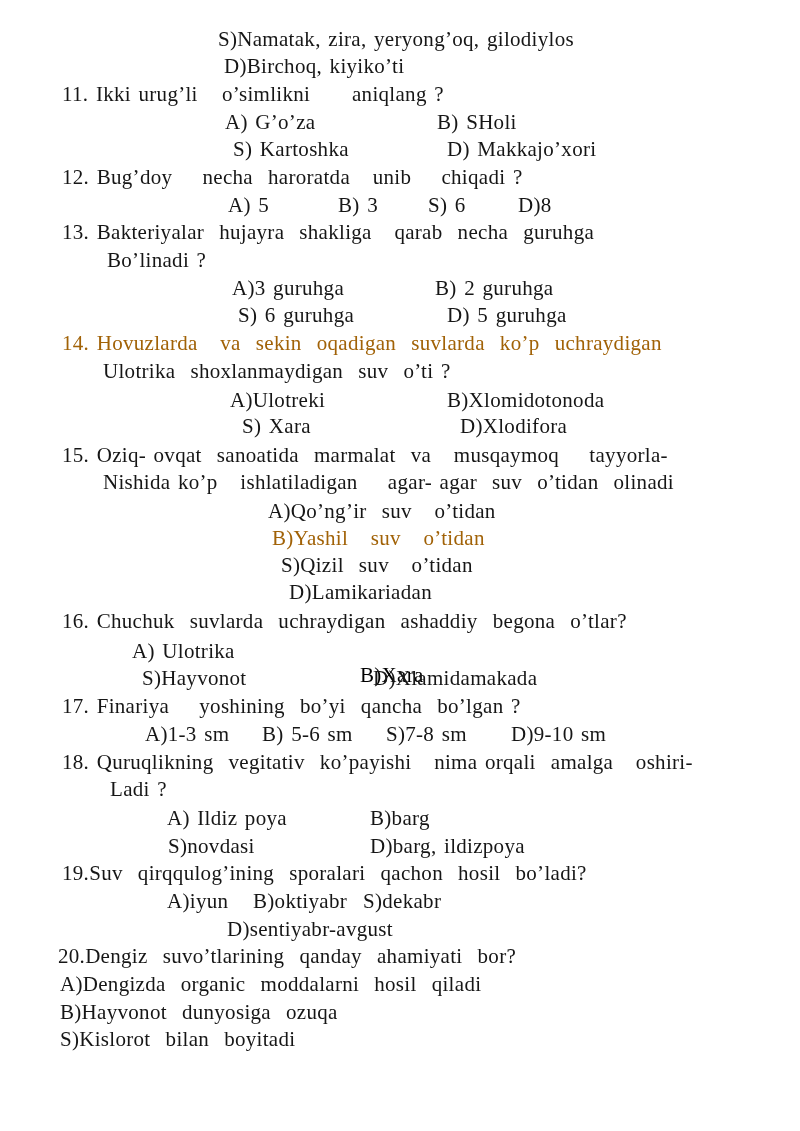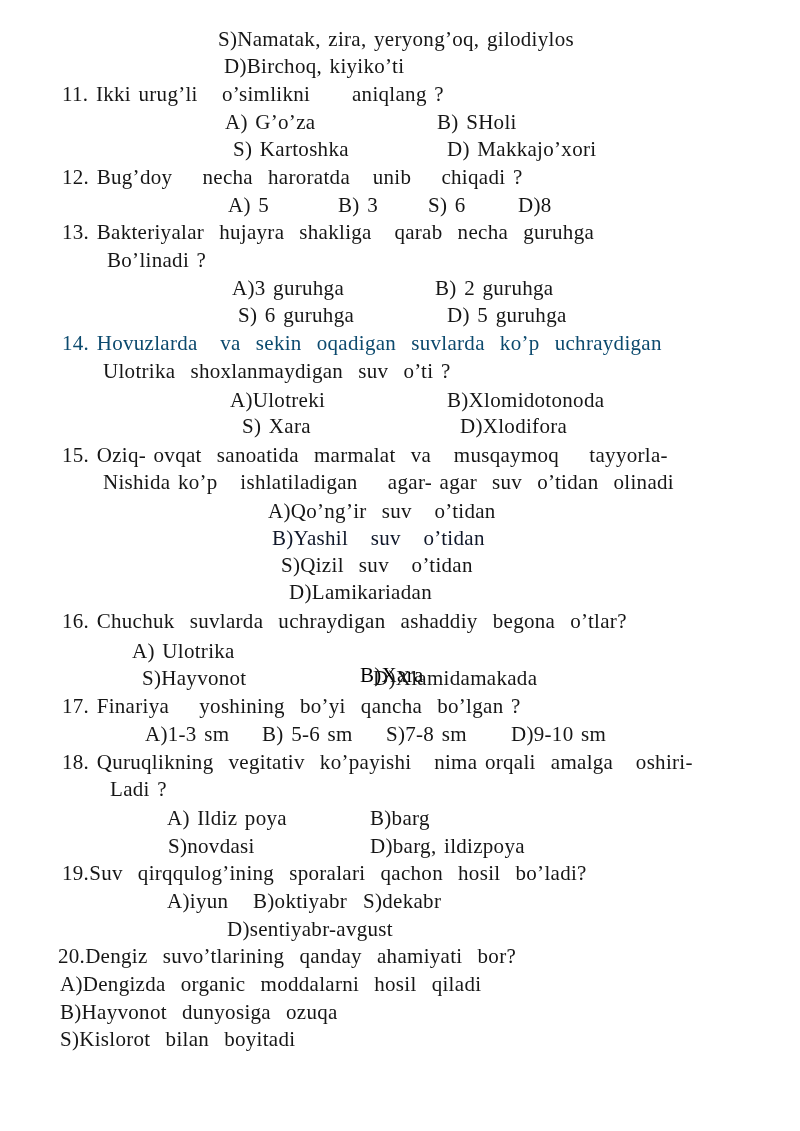--- a/index.html
+++ b/index.html
@@ -44,30 +44,30 @@
       <span class="seg" style="left: 228px; top: 193px; color: rgb(22, 22, 22);">A) 5</span>
       <span class="seg" style="left: 338px; top: 193px; color: rgb(22, 22, 22);">B) 3</span>
       <span class="seg" style="left: 428px; top: 193px; color: rgb(22, 22, 22);">S) 6</span>
       <span class="seg" style="left: 518px; top: 193px; color: rgb(22, 22, 22);">D)8</span>
       <span class="seg" style="left: 62px; top: 220px; color: rgb(22, 22, 22);">13. Bakteriyalar  hujayra  shakliga   qarab  necha  guruhga</span>
       <span class="seg" style="left: 107px; top: 248px; color: rgb(22, 22, 22);">Bo’linadi ?</span>
       <span class="seg" style="left: 232px; top: 276px; color: rgb(22, 22, 22);">A)3 guruhga</span>
       <span class="seg" style="left: 435px; top: 276px; color: rgb(22, 22, 22);">B) 2 guruhga</span>
       <span class="seg" style="left: 238px; top: 303px; color: rgb(22, 22, 22);">S) 6 guruhga</span>
       <span class="seg" style="left: 447px; top: 303px; color: rgb(22, 22, 22);">D) 5 guruhga</span>
-      <span class="seg" style="left: 62px; top: 331px; color: #0c4a6e;">14. Hovuzlarda   va  sekin  oqadigan  suvlarda  ko’p  uchraydigan</span>
+      <span class="seg" style="left: 62px; top: 331px; color: #a16207;">14. Hovuzlarda   va  sekin  oqadigan  suvlarda  ko’p  uchraydigan</span>
       <span class="seg" style="left: 103px; top: 359px; color: rgb(22, 22, 22);">Ulotrika  shoxlanmaydigan  suv  o’ti ?</span>
       <span class="seg" style="left: 230px; top: 388px; color: rgb(22, 22, 22);">A)Ulotreki</span>
       <span class="seg" style="left: 447px; top: 388px; color: rgb(22, 22, 22); text-align: center;">B)Xlomidotonoda</span>
       <span class="seg" style="left: 242px; top: 414px; color: rgb(22, 22, 22);">S) Xara</span>
       <span class="seg" style="left: 460px; top: 414px; color: rgb(22, 22, 22);">D)Xlodifora</span>
       <span class="seg" style="left: 62px; top: 443px; color: rgb(22, 22, 22);">15. Oziq- ovqat  sanoatida  marmalat  va   musqaymoq    tayyorla-</span>
       <span class="seg" style="left: 103px; top: 470px; color: rgb(22, 22, 22);">Nishida ko’p   ishlatiladigan    agar- agar  suv  o’tidan  olinadi</span>
       <span class="seg" style="left: 268px; top: 499px; color: rgb(22, 22, 22);">A)Qo’ng’ir  suv   o’tidan</span>
-      <span class="seg" style="left: 272px; top: 526px; color: #0f172a;">B)Yashil   suv   o’tidan</span>
+      <span class="seg" style="left: 272px; top: 526px; color: #a16207;">B)Yashil   suv   o’tidan</span>
       <span class="seg" style="left: 281px; top: 553px; color: rgb(22, 22, 22);">S)Qizil  suv   o’tidan</span>
       <span class="seg" style="left: 289px; top: 580px; color: rgb(22, 22, 22);">D)Lamikariadan</span>
       <span class="seg" style="left: 62px; top: 609px; color: rgb(22, 22, 22);">16. Chuchuk  suvlarda  uchraydigan  ashaddiy  begona  o’tlar?</span>
       <span class="seg" style="left: 132px; top: 639px; color: rgb(22, 22, 22);">A) Ulotrika</span>
       <span class="seg" style="left: 360px; top: 639px; color: #000000; margin-top: 24px;">B)Xara</span>
       <span class="seg" style="left: 142px; top: 666px; color: rgb(22, 22, 22);">S)Hayvonot</span>
       <span class="seg" style="left: 373px; top: 666px; color: rgb(22, 22, 22);">D)Xlamidamakada</span>
       <span class="seg" style="left: 62px; top: 694px; color: rgb(22, 22, 22);">17. Finariya    yoshining  bo’yi  qancha  bo’lgan ?</span>
       <span class="seg" style="left: 145px; top: 722px; color: rgb(22, 22, 22);">A)1-3 sm</span>
       <span class="seg" style="left: 262px; top: 722px; color: rgb(22, 22, 22);">B) 5-6 sm</span>

